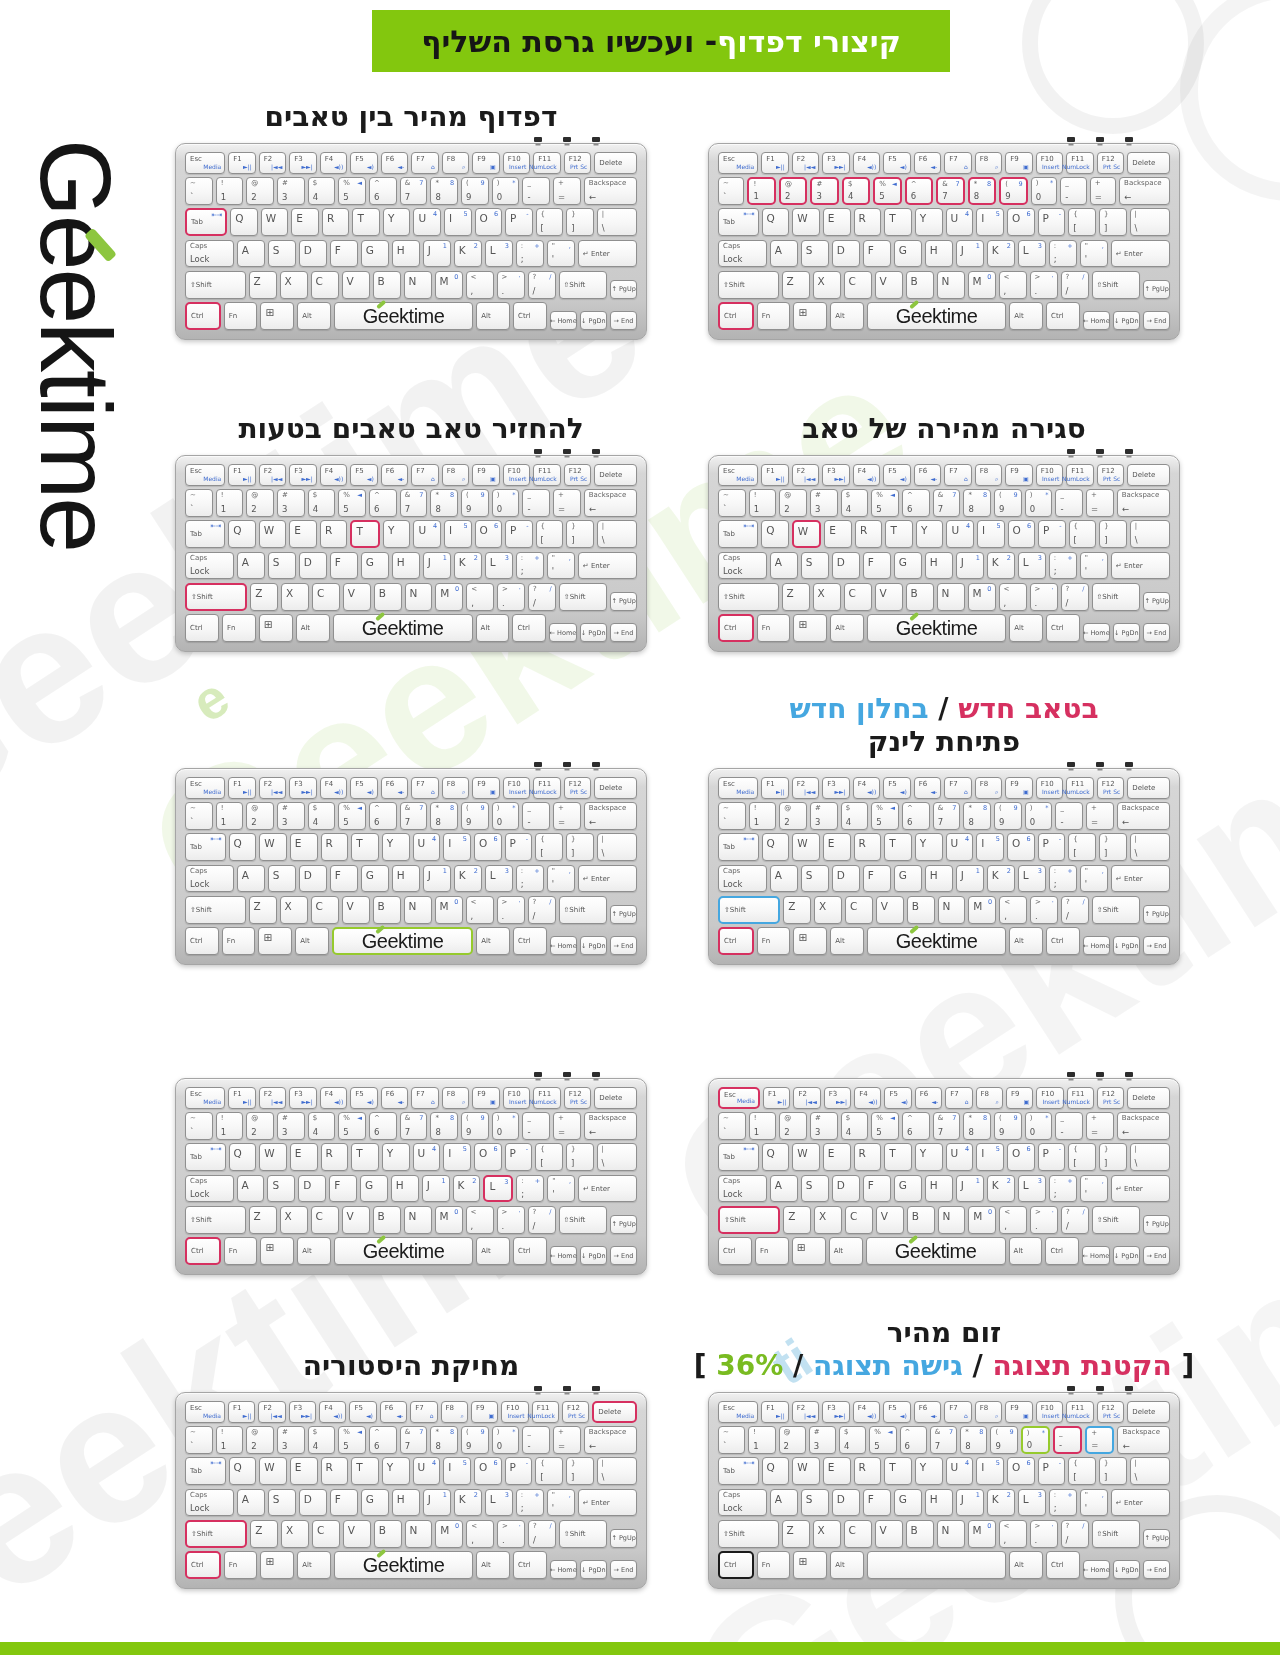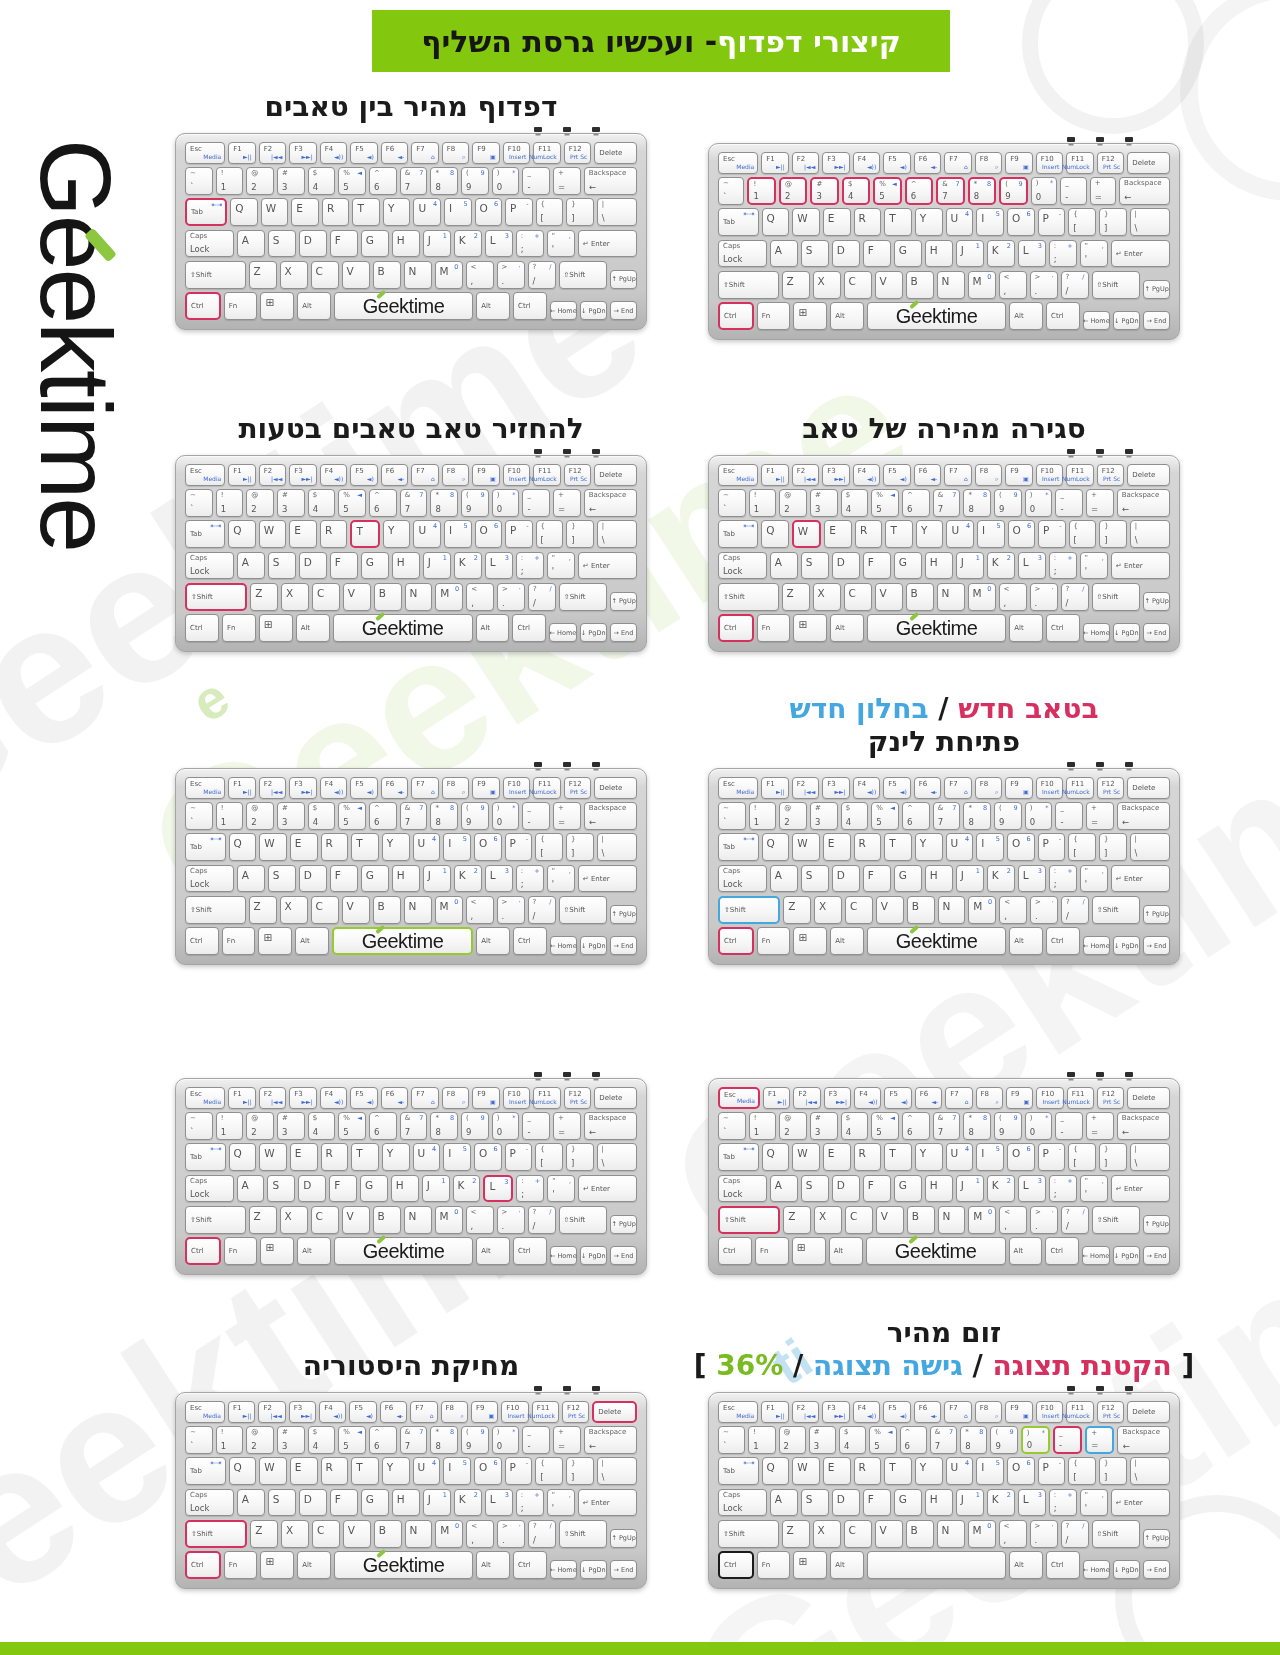--- a/index.html
+++ b/index.html
@@ -386,21 +386,21 @@
             </div>
             <div class="key navk navlow" style="flex: 0.95 1 0px;">
               <span class="b">↓ PgDn</span>
             </div>
             <div class="key navk navlow" style="flex: 0.95 1 0px;">
               <span class="b">→ End</span>
             </div>
           </div>
         </div>
       </div>
-      <div class="cell" style="left: 175px; top: 133px;">
+      <div class="cell" style="left: 175px; top: 143px;">
         <div class="sec-title" dir="rtl">
           <div><span style="color: rgb(27, 27, 27);">דפדוף מהיר בין טאבים</span></div>
         </div>
         <div class="kb">
           <div class="leds">
             <div class="led"></div>
             <div class="led"></div>
             <div class="led"></div>
           </div>
           <div class="krow frow">

